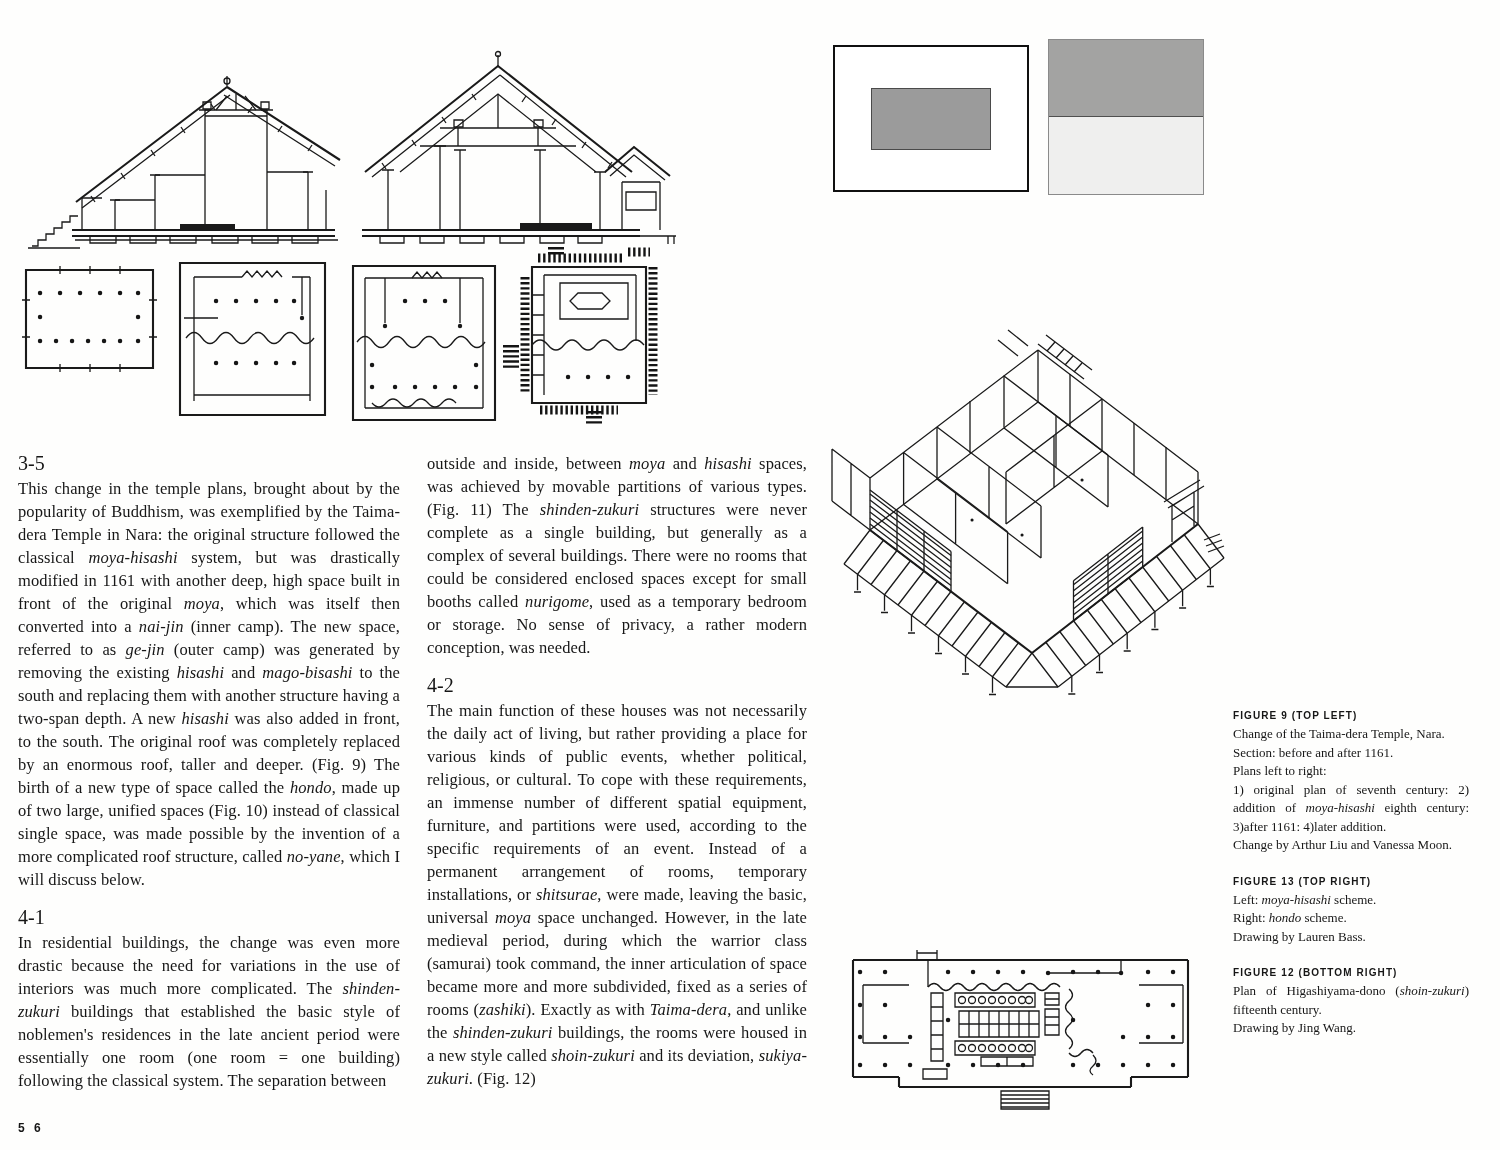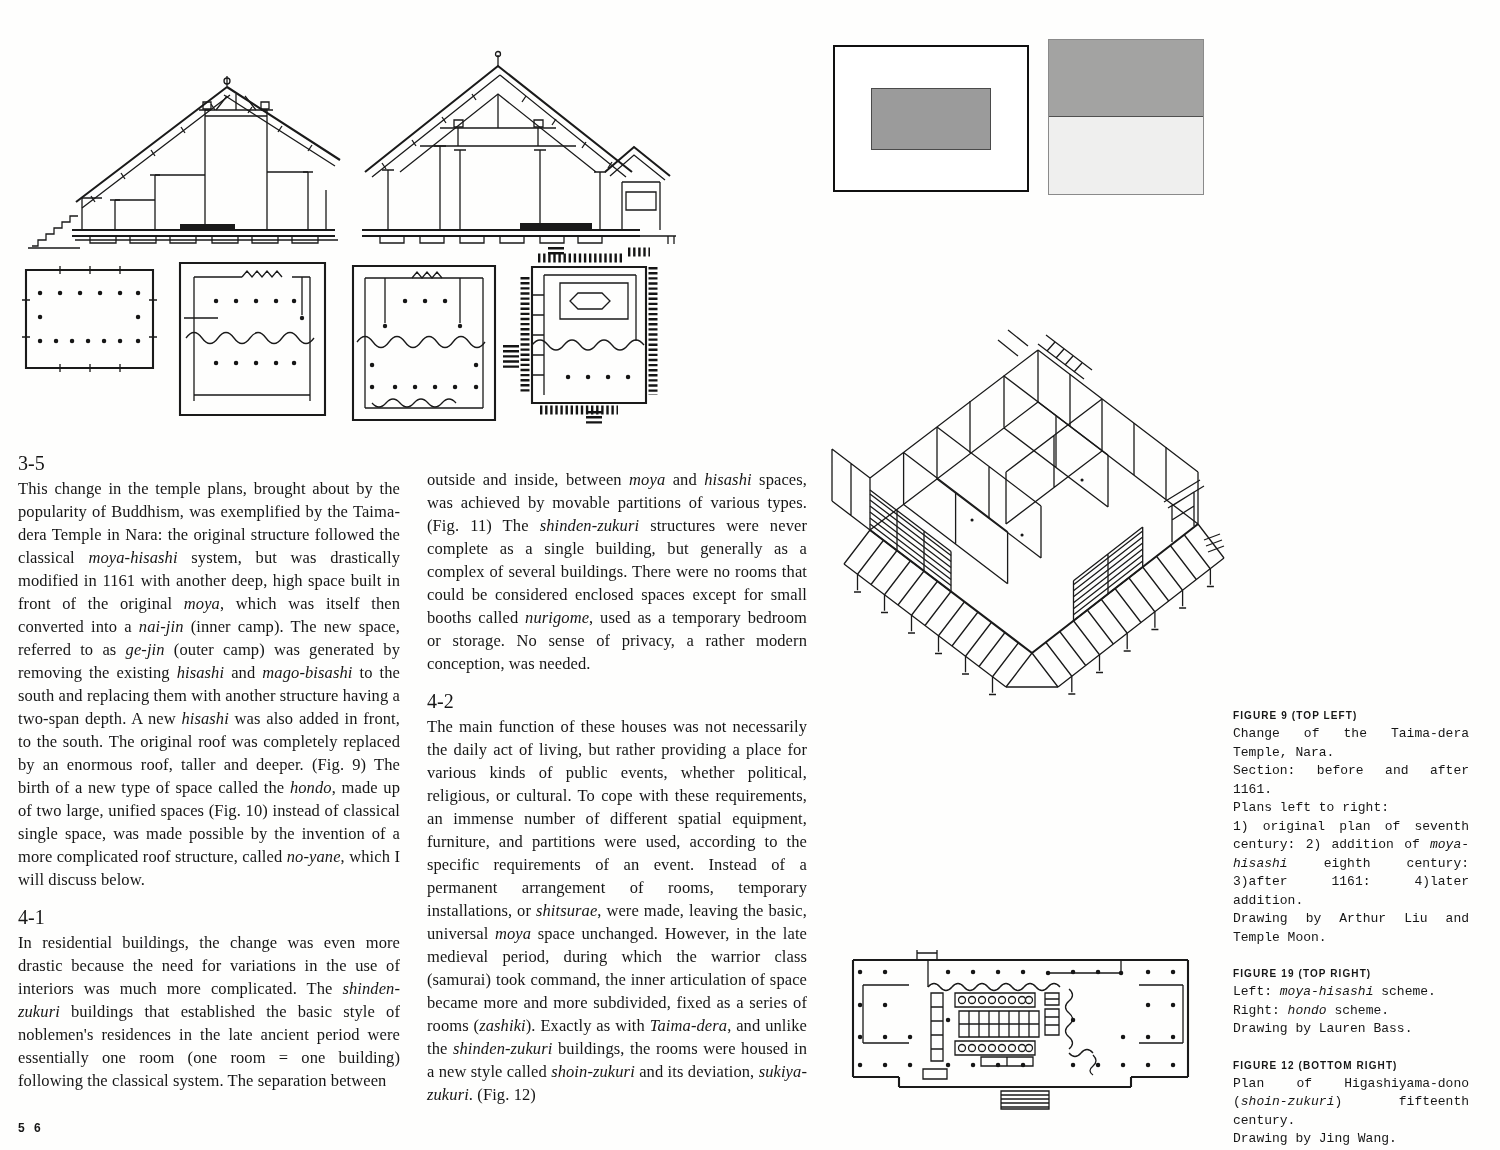--- a/index.html
+++ b/index.html
@@ -11,28 +11,28 @@
   .ink2{stroke:#1a1a1a;fill:none;stroke-width:2.1;}
   .dots{stroke:#161616;fill:none;stroke-width:4.4;stroke-linecap:round;}
   .hatch{stroke:#141414;fill:none;stroke-dasharray:2.4 2.7;}
   .fill-ink{fill:#1a1a1a;stroke:none;}
 
   .col{position:absolute;text-align:justify;font-size:16.5px;line-height:23px;letter-spacing:.1px;}
   .col p{margin:0 0 11px 0;}
   .col h3{font-size:20px;font-weight:400;margin:15px 0 3px 0;line-height:22px;}
   .col h3.first{margin-top:0;}
   .col1{left:18px;top:452px;width:382px;}
-  .col2{left:427px;top:468px;width:380px;font-family:Liberation Serif, serif;}
+  .col2{left:427px;top:452px;width:380px;font-family:Liberation Serif, serif;}
 
   .captions{position:absolute;left:1233px;top:710px;width:236px;}
   .caption{margin:0 0 21px 0;}
   .cap-header{font-family:"Liberation Sans", sans-serif;font-weight:700;font-size:10px;
               letter-spacing:1.1px;margin-bottom:4px;white-space:nowrap;}
   .cap-body{font-size:13px;line-height:18.5px;}
-  .cap-line{text-align:justify;font-family:Liberation Mono, monospace;}
+  .cap-line{text-align:justify;}
 
   .page-number{position:absolute;left:18px;top:1121px;font-family:"Liberation Sans",sans-serif;
                font-weight:700;font-size:12px;letter-spacing:3px;}
 
   .fig10-left{position:absolute;left:833px;top:45px;width:192px;height:143px;
               border:2.5px solid #101010;background:#fff;display:flex;align-items:center;justify-content:center;}
   .fig10-core{width:118px;height:60px;background:#9b9b9b;border:1.5px solid #4a4a4a;}
   .fig10-right{position:absolute;left:1048px;top:39px;width:154px;height:154px;border:1.2px solid #8a8a8a;}
   .half-top{height:50%;background:#a3a3a2;border-bottom:1.6px solid #4f4f4f;box-sizing:border-box;}
   .half-bottom{height:50%;background:#efefee;}
@@ -258,25 +258,25 @@
   </div>
 
   <div class="captions">
     <div class="caption">
       <div class="cap-header">FIGURE 9 (TOP LEFT)</div>
       <div class="cap-body">
           <div class="cap-line">Change of the Taima-dera Temple, Nara.</div>
           <div class="cap-line">Section: before and after 1161.</div>
           <div class="cap-line">Plans left to right:</div>
           <div class="cap-line">1) original plan of seventh century: 2) addition of <i>moya-hisashi</i> eighth century: 3)after 1161: 4)later addition.</div>
-          <div class="cap-line">Drawing by Arthur Liu and Temple Moon.</div>
+          <div class="cap-line">Change by Arthur Liu and Vanessa Moon.</div>
         </div>
     </div>
     <div class="caption">
-      <div class="cap-header">FIGURE 19 (TOP RIGHT)</div>
+      <div class="cap-header">FIGURE 13 (TOP RIGHT)</div>
       <div class="cap-body">
           <div class="cap-line">Left: <i>moya-hisashi</i> scheme.</div>
           <div class="cap-line">Right: <i>hondo</i> scheme.</div>
           <div class="cap-line">Drawing by Lauren Bass.</div>
         </div>
     </div>
     <div class="caption">
       <div class="cap-header">FIGURE 12 (BOTTOM RIGHT)</div>
       <div class="cap-body">
           <div class="cap-line">Plan of Higashiyama-dono (<i>shoin-zukuri</i>) fifteenth century.</div>

